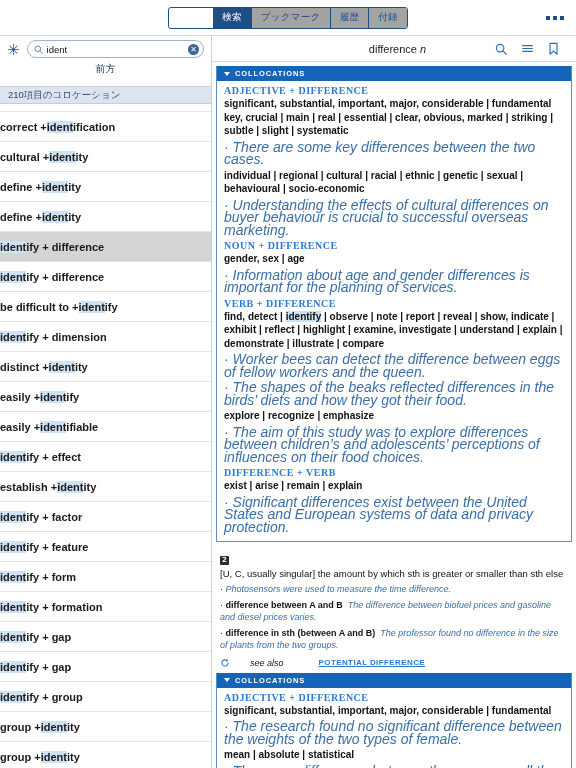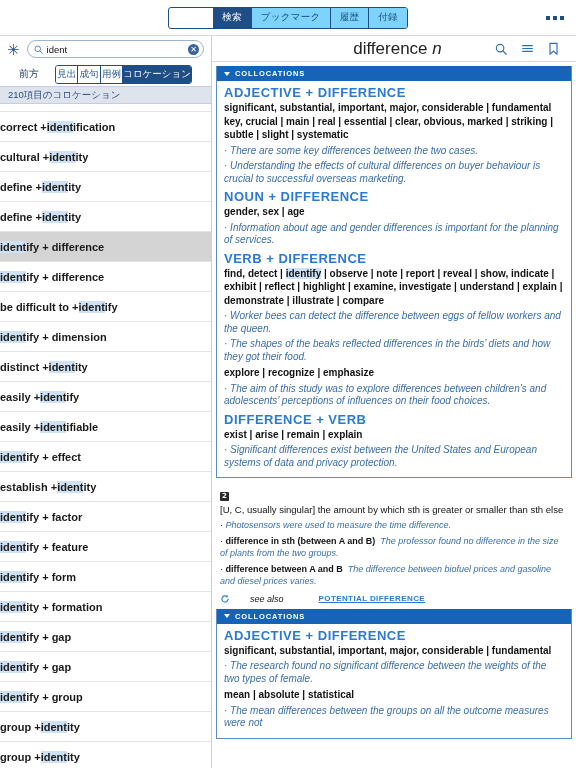--- a/index.html
+++ b/index.html
@@ -28,21 +28,21 @@
     border: 1px solid #1f4e87;
     border-radius: 3px;
     overflow: hidden;
     padding-left: 44px;
   }
   .seg-tab {
     display: flex; align-items: center; justify-content: center;
     padding: 0 9px;
     font-size: 9.5px;
     color: #1f4e87;
-    background: #7dd3fc;
+    background: #a3a3a3;
     border-right: 1px solid #1f4e87;
     white-space: nowrap;
     cursor: pointer;
     letter-spacing: .3px;
   }
   .seg-tab:last-child { border-right: none; }
   .seg-tab.active { background: #1f4e87; color: #ffffff; }
 
   #overflow-btn {
     position: absolute;
@@ -111,22 +111,23 @@
     font-size: 8px;
     line-height: 11px;
     text-align: center;
     cursor: pointer;
     font-family: "DejaVu Sans", sans-serif;
   }
 
   #filterrow {
     height: 24px;
     display: flex; align-items: center;
-    padding: 0 19px;
+    padding: 0 4px;
     gap: 16px;
+    flex-direction: column;
   }
   #filter-label {
     font-size: 10px;
     color: #1f3864;
     flex: 0 0 auto;
   }
   #filter-tabs {
     display: flex;
     height: 19px;
     border: 1px solid #1f4e87;
@@ -191,21 +192,21 @@
   #entry-header {
     height: 26px;
     display: flex; align-items: center;
     border-bottom: 1px solid #d8d8d8;
     padding: 0 10px 0 0;
     position: relative;
   }
   #entry-title {
     flex: 1;
     text-align: center;
-    font-size: 17px;
+    font-size: 11px;
     color: #222;
     padding-left: 95px;
   }
   #entry-title em { font-style: italic; }
   .hdr-icon {
     width: 26px; height: 26px;
     display: flex; align-items: center; justify-content: center;
     cursor: pointer;
     flex: 0 0 auto;
   }
@@ -235,38 +236,39 @@
   .coll-bar .tri {
     width: 0; height: 0;
     border-left: 3.5px solid transparent;
     border-right: 3.5px solid transparent;
     border-top: 4.5px solid #ffffff;
   }
   .coll-inner { padding: 3px 7px 5px 7px; }
 
   .cat-head {
     color: #2a7ad4;
-    font-size: 13px;
+    font-size: 10px;
     font-weight: bold;
     letter-spacing: .5px;
     margin: 4px 0 1px 0;
+    font-family: Liberation Serif, serif;
   }
   .cat-head:first-child { margin-top: 1px; }
 
   .collocs {
     font-size: 10px;
     font-weight: bold;
     color: #121212;
     line-height: 13.5px;
     margin-bottom: 2px;
   }
   .collocs .hl { background: #cfe2f5; }
 
   .example {
-    font-size: 10px;
+    font-size: 14px;
     font-style: italic;
     color: #3a6ea8;
     line-height: 12.5px;
     margin: 3px 0;
   }
   .example .dot { font-style: normal; }
 
   .sense-num {
     display: inline-block;
     background: #2b2b2b;
@@ -499,41 +501,42 @@
     <div id="entry-body">
         <div class="coll-block">
           <div class="coll-bar">
             <span class="tri"></span>
             <span>COLLOCATIONS</span>
           </div>
           <div class="coll-inner">
             <div class="cat-head">ADJECTIVE + DIFFERENCE</div>
             <div class="collocs">significant, substantial, important, major, considerable | fundamental key, crucial | main | real | essential | clear, obvious, marked | striking | subtle | slight | systematic</div>
             <div class="example"><span class="dot">· </span>There are some key differences between the two cases.</div>
+            <div class="collocs">individual | regional | cultural | racial | ethnic | genetic | sexual | behavioural | socio-economic</div>
             <div class="example"><span class="dot">· </span>Understanding the effects of cultural differences on buyer behaviour is crucial to successful overseas marketing.</div>
             <div class="cat-head">NOUN + DIFFERENCE</div>
             <div class="collocs">gender, sex | age</div>
             <div class="example"><span class="dot">· </span>Information about age and gender differences is important for the planning of services.</div>
             <div class="cat-head">VERB + DIFFERENCE</div>
             <div class="collocs">find, detect | <span class="hl">identify</span> | observe | note | report | reveal | show, indicate | exhibit | reflect | highlight | examine, investigate | understand | explain | demonstrate | illustrate | compare</div>
             <div class="example"><span class="dot">· </span>Worker bees can detect the difference between eggs of fellow workers and the queen.</div>
             <div class="example"><span class="dot">· </span>The shapes of the beaks reflected differences in the birds’ diets and how they got their food.</div>
             <div class="collocs">explore | recognize | emphasize</div>
             <div class="example"><span class="dot">· </span>The aim of this study was to explore differences between children’s and adolescents’ perceptions of influences on their food choices.</div>
             <div class="cat-head">DIFFERENCE + VERB</div>
             <div class="collocs">exist | arise | remain | explain</div>
             <div class="example"><span class="dot">· </span>Significant differences exist between the United States and European systems of data and privacy protection.</div>
           </div>
         </div>
         <div>
           <div><span class="sense-num">2</span></div>
           <div class="sense-def">[U, C, usually singular] the amount by which sth is greater or smaller than sth else</div>
           <div class="pattern"><span class="dot">· </span>Photosensors were used to measure the time difference.</div>
+          <div class="pattern"><span class="dot">· </span><b>difference between A and B</b>&nbsp; The difference between biofuel prices and gasoline and diesel prices varies.</div>
           <div class="pattern"><span class="dot">· </span><b>difference in sth (between A and B)</b>&nbsp; The professor found no difference in the size of plants from the two groups.</div>
-          <div class="pattern"><span class="dot">· </span><b>difference between A and B</b>&nbsp; The difference between biofuel prices and gasoline and diesel prices varies.</div>
           <div class="seealso">
             <span class="reload-icon">
               <svg width="10" height="10" viewBox="0 0 16 16">
                 <path d="M13 8 A5 5 0 1 1 11.4 4.2" fill="none" stroke="#2a7ad4" stroke-width="1.8" stroke-linecap="round"></path>
                 <path d="M12.2 1.2 L12.2 5.2 L8.2 5.2 Z" fill="#2a7ad4"></path>
               </svg>
             </span>
             <span>see also</span> 
             <span class="xref">POTENTIAL DIFFERENCE</span>
           </div>

